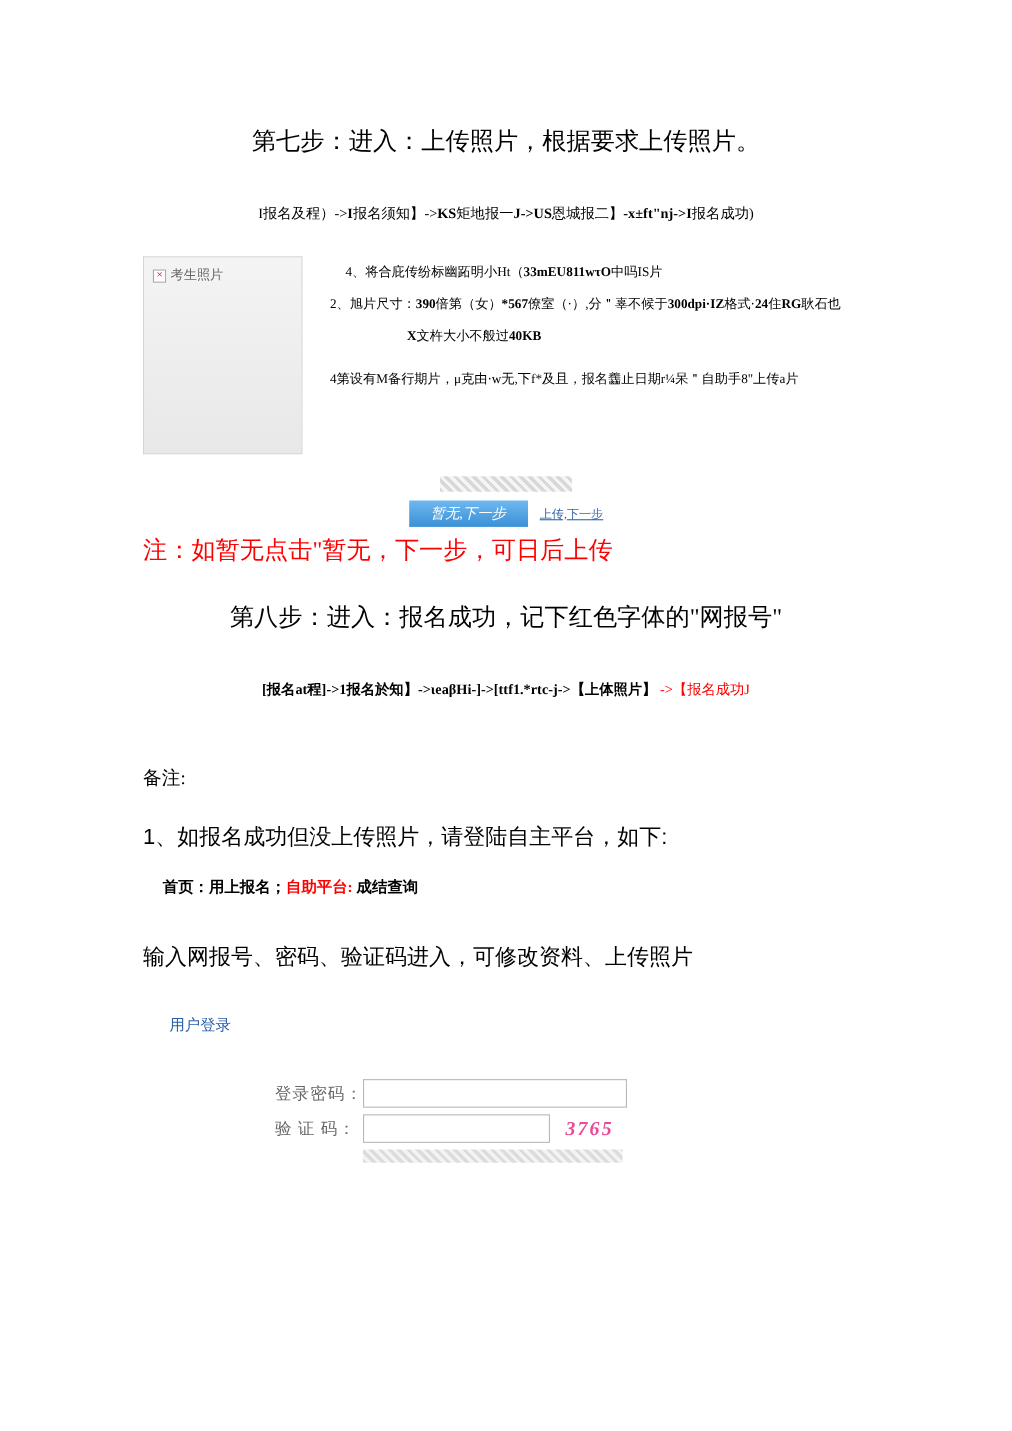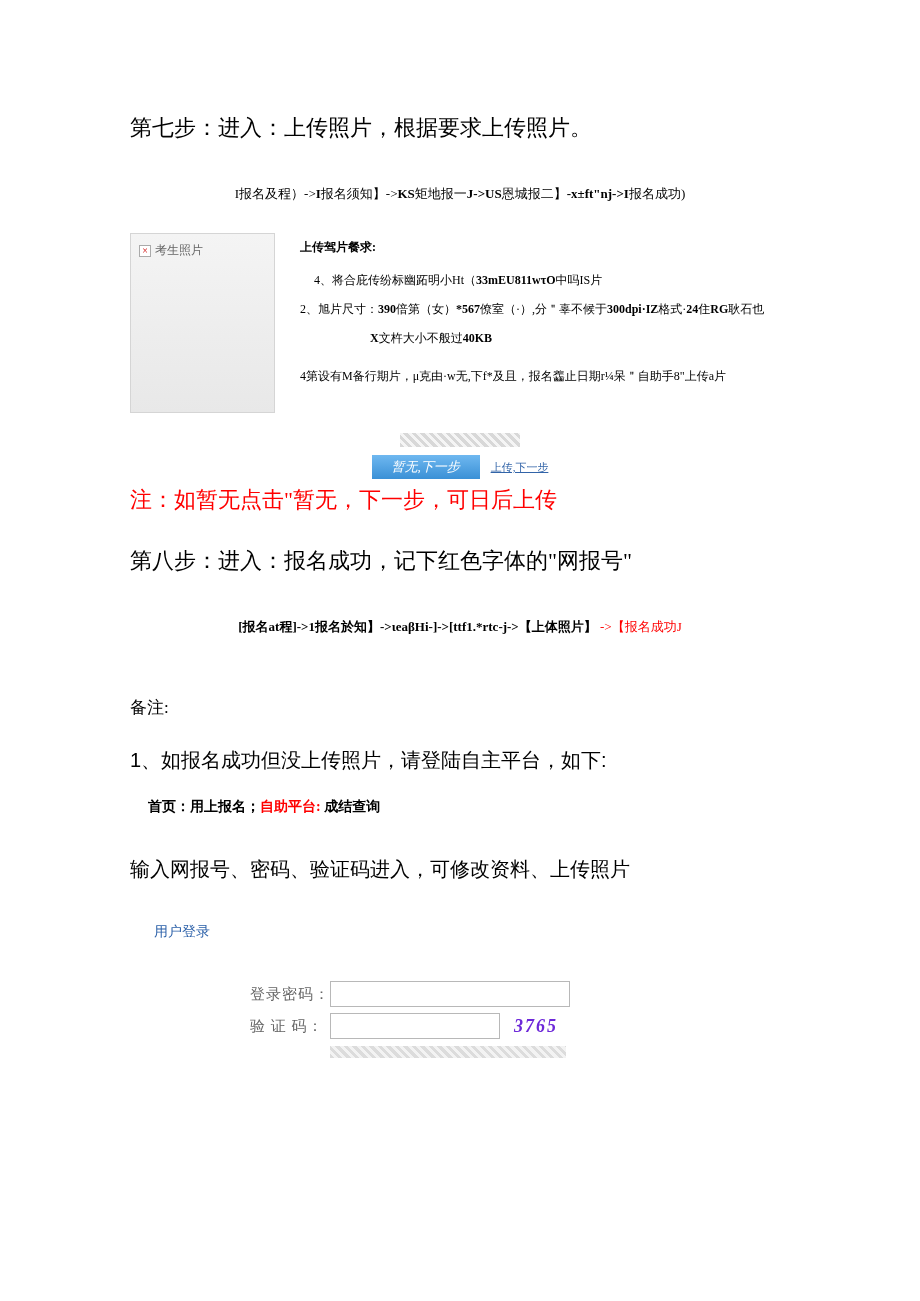--- a/index.html
+++ b/index.html
@@ -8,20 +8,21 @@
     background: #ffffff;
     width: 920px;
     margin: 0 auto;
     padding: 110px 130px 60px 130px;
     color: #000;
   }
   .step-heading {
     font-size: 22px;
     line-height: 1.6;
     margin-bottom: 40px;
+    text-align: center;
   }
   .flow-line1 {
     text-align: center;
     font-size: 13px;
     margin-bottom: 30px;
     font-family: "SimSun", "宋体", serif;
   }
   .flow-line1 b { font-weight: bold; }
   .upload-block {
     display: flex;
@@ -162,21 +163,21 @@
     height: 26px;
     border: 1px solid #b8b8b8;
     background: #fff;
   }
   .login-row .input.short { width: 170px; }
   .login-row .captcha {
     width: 60px;
     text-align: center;
     font-size: 18px;
     font-weight: bold;
-    color: #6d28d9;
+    color: #ec4899;
     font-style: italic;
     letter-spacing: 2px;
     margin-left: 6px;
   }
   .login-btn-row { margin-top: 6px; margin-left: 80px; }
   .login-btn-row .btn-strip {
     display: inline-block;
     width: 236px;
     height: 12px;
     background: repeating-linear-gradient(45deg, #dcdcdc 0 3px, #f3f3f3 3px 6px);
@@ -192,21 +193,20 @@
 </div>
 
 <div class="upload-block">
   <div class="photo-box">
     <div class="inner-label">
       <span class="x-icon">×</span>
       <span>考生照片</span>
     </div>
   </div>
   <div class="req-block">
-    <div class="title">上传驾片餐求:</div>
     <div class="item">
       <span>4、将合庇传纷标幽跖明小Ht（</span><b>33mEU811wτO</b><span>中吗IS片</span>
     </div>
     <div class="item" style="margin-left:0;">
       <span>2、旭片尺寸：</span><b>390</b><span>倍第（女）</span><b>*567</b><span>僚室（·）,分＂辜不候于</span><b>300dpi·IZ</b><span>格式·</span><b>24</b><span>住</span><b>RG</b><span>耿石也</span>
     </div>
     <div class="sub">
       <b>X</b><span>文杵大小不般过</span><b>40KB</b>
     </div>
     <div class="item" style="margin-left:0; margin-top:10px;">4第设有M备行期片，μ克由·w无,下f*及且，报名齹止日期r¼呆＂自助手8"上传a片</div>

